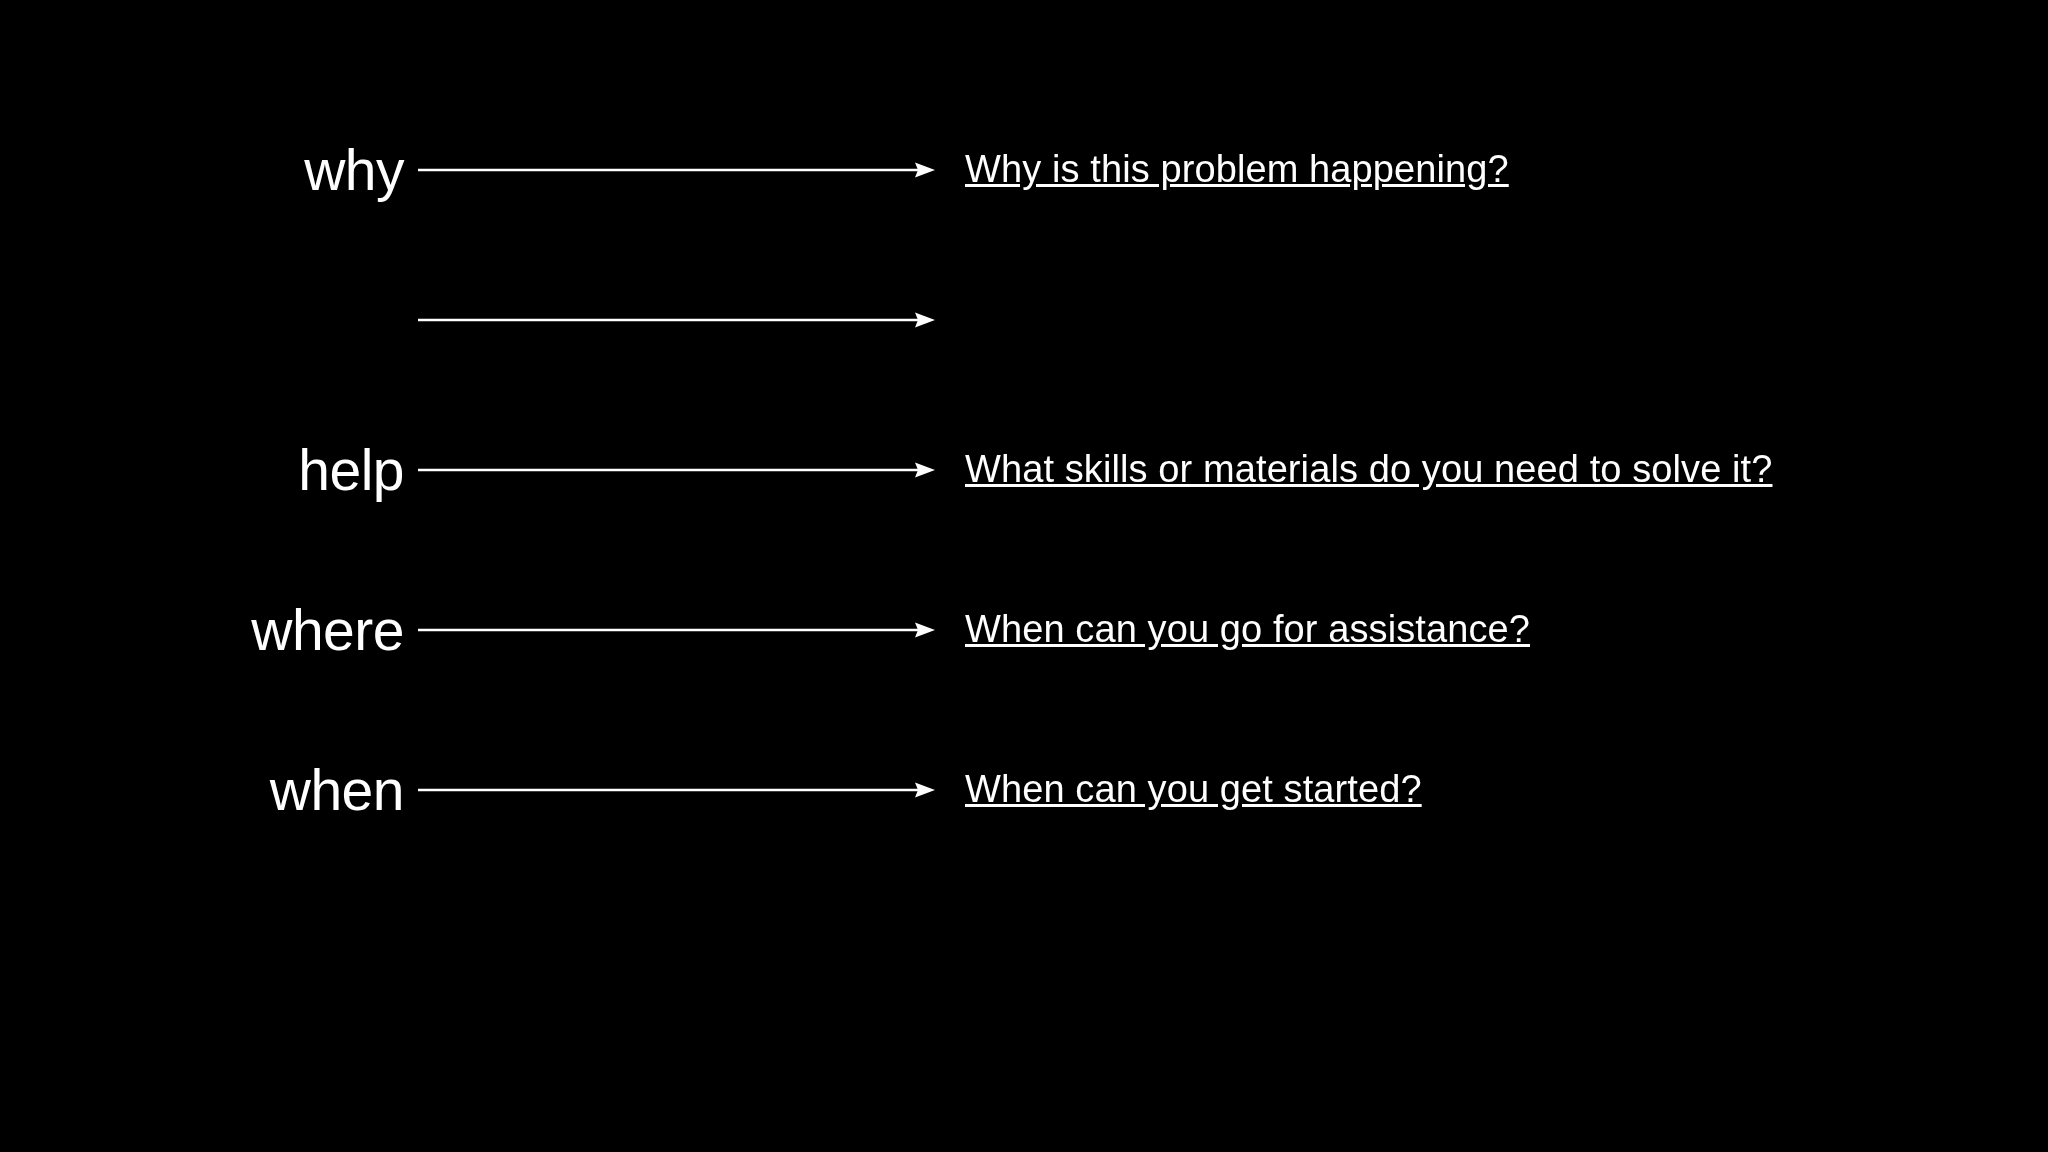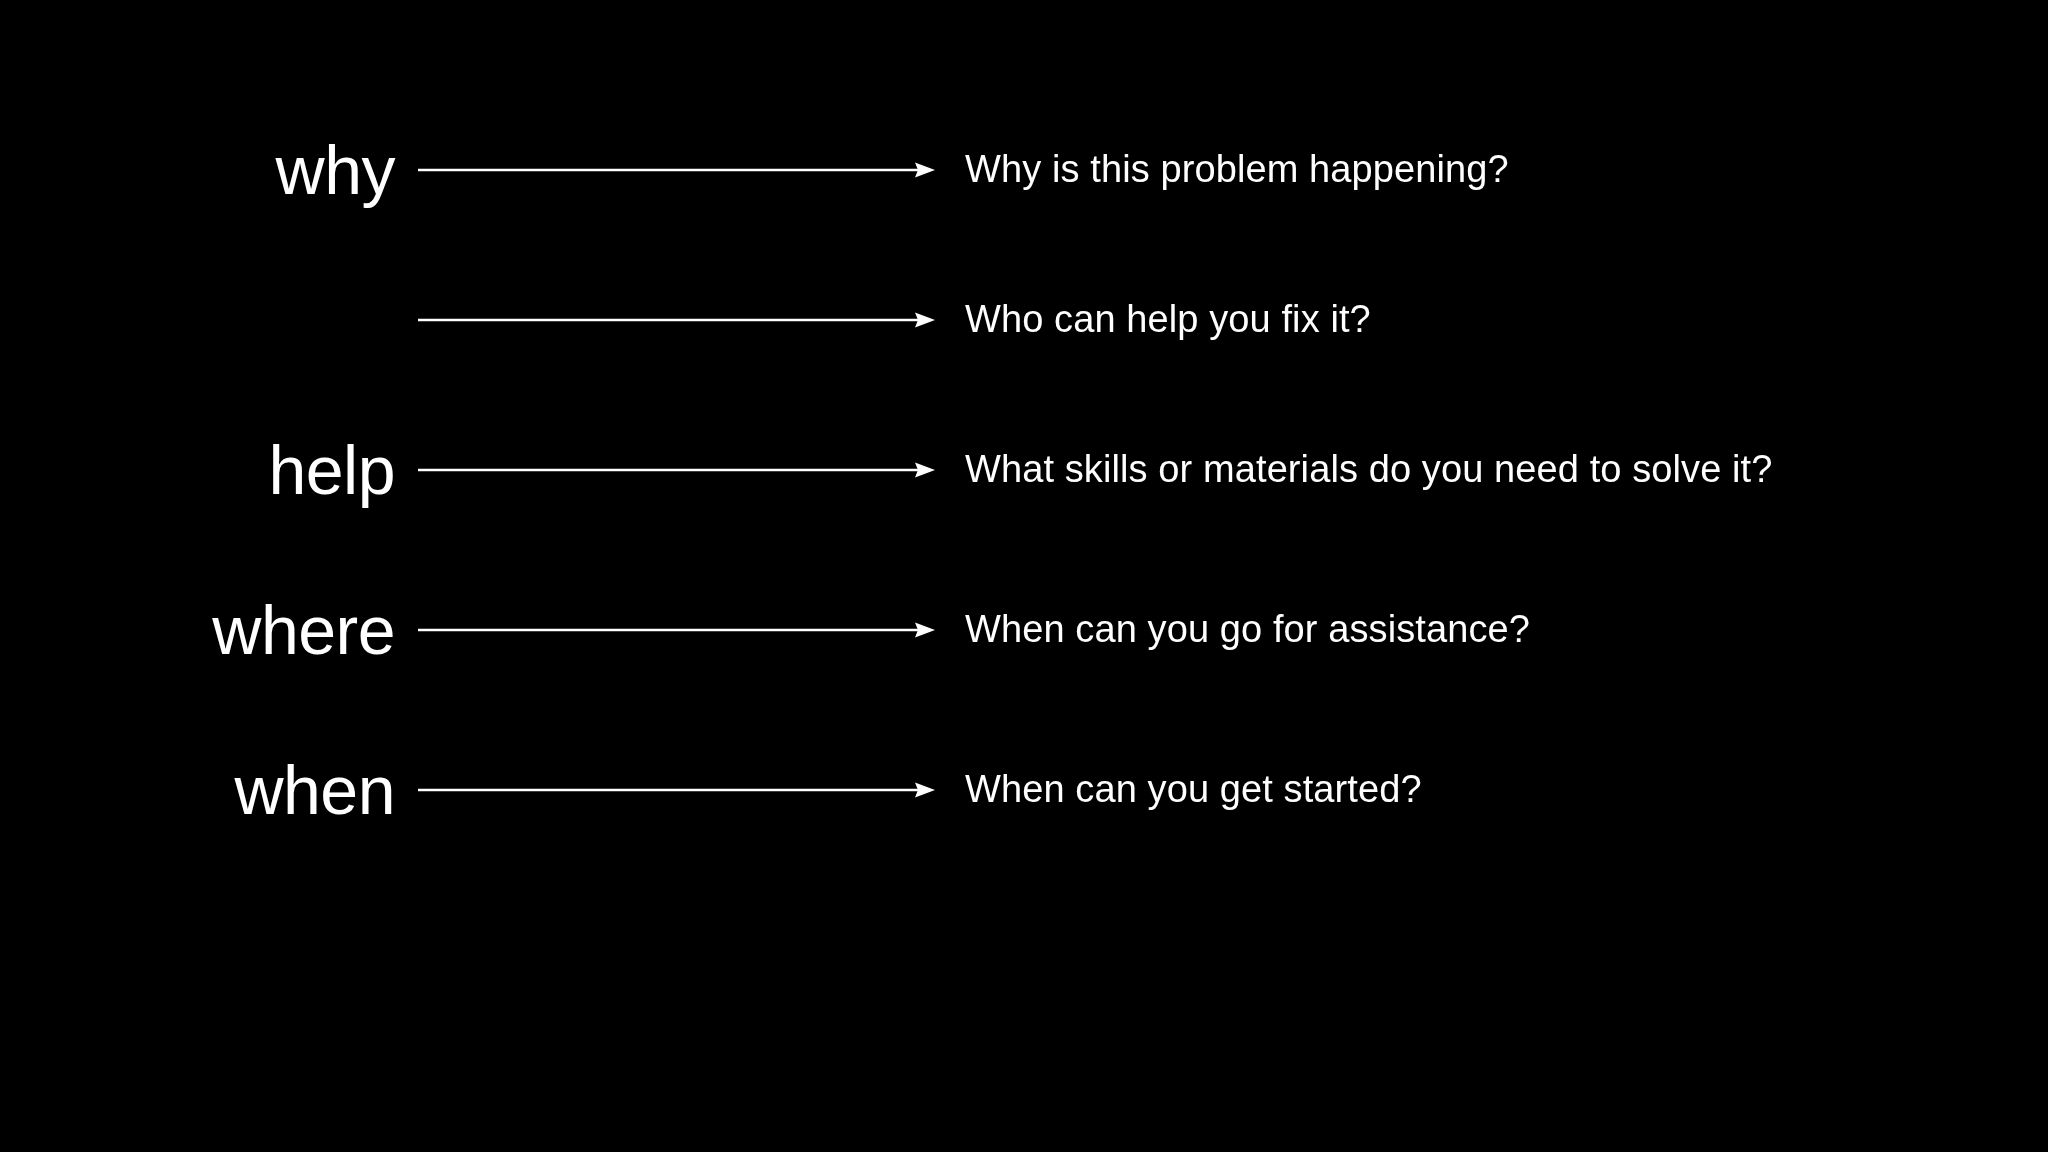--- a/index.html
+++ b/index.html
@@ -27,26 +27,26 @@
     left: 0;
     width: 2048px;
     height: 120px;
     display: flex;
     align-items: center;
   }
 
   
   .keyword {
     position: absolute;
-    left: 0;
+    left: 9px;
     width: 395px;
     text-align: right;
     font-family: "Liberation Sans", sans-serif;
     font-weight: 300;
-    font-size: 68px;
+    font-size: 57px;
     line-height: 1;
     letter-spacing: -0.5px;
     color: #ffffff;
     white-space: nowrap;
   }
 
   
   .connector {
     position: absolute;
     left: 418px;
@@ -65,20 +65,21 @@
   .question {
     position: absolute;
     left: 965px;
     font-family: "Liberation Sans", sans-serif;
     font-weight: 400;
     font-size: 38px;
     line-height: 1.2;
     letter-spacing: 0.1px;
     color: #ffffff;
     white-space: nowrap;
+    text-decoration: underline;
   }
 
   
   #row-0 { top: 110px; }
   #row-1 { top: 260px; }
   #row-2 { top: 410px; }
   #row-3 { top: 570px; }
   #row-4 { top: 730px; }
   #row-5 { top: 890px; }
 </style>
@@ -98,21 +99,20 @@
     <div class="question">Why is this problem happening?</div>
   </div>
 
   <div class="row" id="row-1">
     <div class="connector">
       <svg viewBox="0 0 517 24" xmlns="http://www.w3.org/2000/svg" aria-hidden="true">
         <line x1="0" y1="12" x2="505" y2="12" stroke="#ffffff" stroke-width="2.5"></line>
         <polygon points="517,12 497,4.5 500,12 497,19.5" fill="#ffffff"></polygon>
       </svg>
     </div>
-    <div class="question">Who can help you fix it?</div>
   </div>
 
   <div class="row" id="row-2">
     <div class="keyword">help</div>
     <div class="connector">
       <svg viewBox="0 0 517 24" xmlns="http://www.w3.org/2000/svg" aria-hidden="true">
         <line x1="0" y1="12" x2="505" y2="12" stroke="#ffffff" stroke-width="2.5"></line>
         <polygon points="517,12 497,4.5 500,12 497,19.5" fill="#ffffff"></polygon>
       </svg>
     </div>

